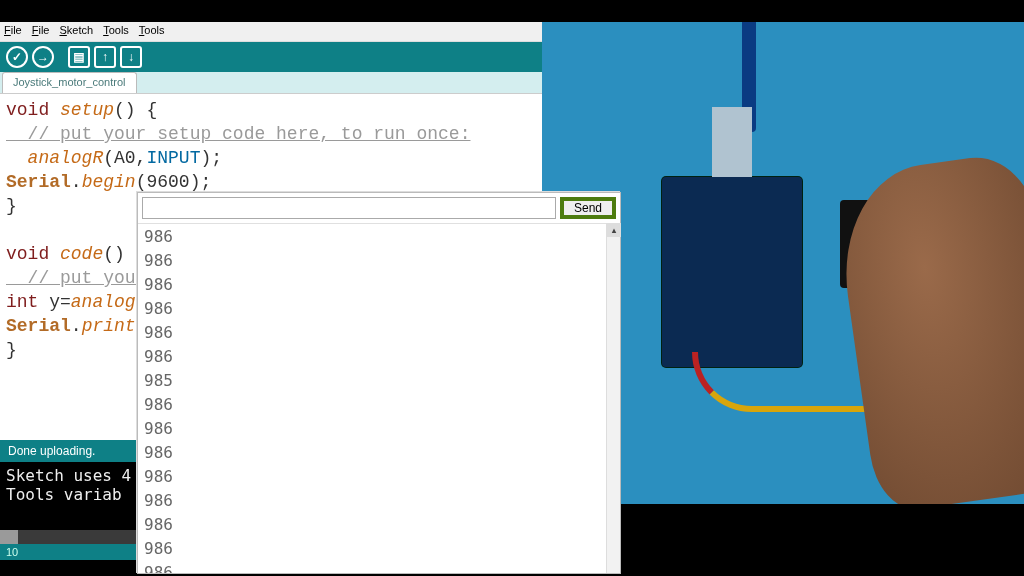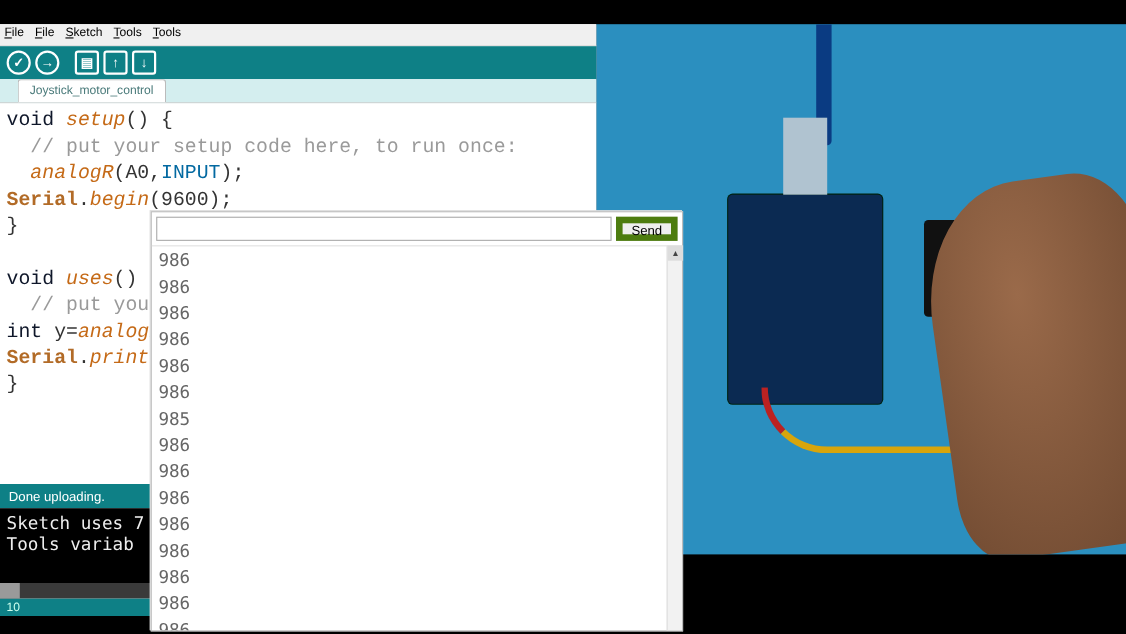--- a/index.html
+++ b/index.html
@@ -20,41 +20,41 @@
 
   
   .ide { position: absolute; left: 0; top: 22px; width: 542px; height: 538px; background: #fff; }
   .menu-bar { height: 20px; background: #f0f0f0; border-bottom: 1px solid #ddd; font-size: 11px; padding: 2px 4px; display: flex; gap: 10px; }
   .menu-bar span { cursor: default; }
   .menu-bar span::first-letter { text-decoration: underline; }
   .toolbar { height: 30px; background: #0e8086; display: flex; align-items: center; padding: 0 6px; gap: 4px; }
   .tb-btn { width: 22px; height: 22px; border-radius: 50%; background: #0e8086; border: 2px solid #fff; display: flex; align-items: center; justify-content: center; color: #fff; font-size: 12px; font-weight: bold; }
   .tb-btn.sq { border-radius: 3px; }
   .tabs { height: 22px; background: #d4eeef; border-bottom: 1px solid #ccc; display: flex; }
-  .tab { background: #fff; border: 1px solid #bbb; border-bottom: none; font-size: 11px; padding: 3px 10px; color: #4a7a7a; border-radius: 3px 3px 0 0; margin-left: 16px; }
+  .tab { background: #fff; border: 1px solid #bbb; border-bottom: none; font-size: 11px; padding: 3px 10px; color: #4a7a7a; border-radius: 3px 3px 0 0; margin-left: 2px; }
 
   .code { position: relative; font-family: Consolas, "Courier New", monospace; font-size: 18px; line-height: 24px; padding: 4px 6px; height: 346px; background: #fff; white-space: pre; overflow: hidden; }
-  .kw-type { color: #0f172a; }
+  .kw-type { color: #7f1d1d; }
   .kw-func { color: #c56a17; font-style: italic; }
   .kw-class { color: #b26b27; font-weight: bold; text-align: right; }
   .kw-const { color: #0369a1; }
   .kw-plain { color: #333; }
-  .kw-comment { color: #9a9a9a; }
+  .kw-comment { color: #9a9a9a; text-decoration: underline; }
 
   .status { background: #0e8086; color: #fff; font-size: 12px; padding: 4px 8px; height: 22px; }
   .console { background: #000; color: #eee; font-family: Consolas, monospace; font-size: 16px; padding: 4px 6px; height: 68px; white-space: pre; overflow: hidden; }
   .hscroll { height: 14px; background: #3a3a3a; position: relative; }
   .hscroll .thumb { position: absolute; left: 0; top: 0; width: 18px; height: 14px; background: #9a9a9a; }
   .footer { background: #0e8086; color: #cfe; font-size: 11px; padding: 2px 6px; height: 16px; }
 
   
   .serial { position: absolute; left: 137px; top: 192px; width: 484px; height: 382px; background: #fff; border: 1px solid #bbb; box-shadow: -1px -1px 0 #ddd; }
   .serial .inputrow { display: flex; padding: 4px; gap: 4px; border-bottom: 1px solid #e0e0e0; }
   .serial .inputrow input { flex: 1; height: 22px; border: 1px solid #aaa; padding: 2px 4px; font-size: 12px; }
-  .serial .inputrow button { width: 56px; height: 22px; font-size: 12px; background: #efefef; border: 6px solid #4d7c0f; }
+  .serial .inputrow button { width: 56px; height: 22px; font-size: 12px; background: #efefef; border: 4px solid #4d7c0f; }
   .serial .output { position: absolute; left: 0; top: 32px; right: 14px; bottom: 0; padding: 0 6px; font-family: Consolas, monospace; font-size: 16px; line-height: 24px; color: #666; white-space: pre; overflow: hidden; }
   .serial .vscroll { position: absolute; right: 0; top: 30px; width: 14px; bottom: 0; background: #f2f2f2; border-left: 1px solid #ddd; }
   .serial .vscroll .up { position: absolute; top: 0; width: 14px; height: 14px; background: #ddd; font-size: 9px; text-align: center; line-height: 14px; color: #444; }
 </style>
 </head>
 <body>
 
 <div class="stage">
   <div class="top-black"></div>
   <div class="bottom-black"></div>
@@ -88,28 +88,28 @@
     <div class="tabs">
       <div class="tab">Joystick_motor_control</div>
     </div>
 
     <div class="code"><span class="kw-type">void</span><span class="kw-func"> setup</span><span class="kw-plain">() {</span>
 <span class="kw-comment">  // put your setup code here, to run once:</span>
 <span class="kw-func">  analogR</span><span class="kw-plain">(A0,</span><span class="kw-const">INPUT</span><span class="kw-plain">);</span>
 <span class="kw-class">Serial</span><span class="kw-plain">.</span><span class="kw-func">begin</span><span class="kw-plain">(9600);</span>
 <span class="kw-plain">}</span>
 <span></span>
-<span class="kw-type">void</span><span class="kw-func"> uses</span><span class="kw-plain">() </span>
+<span class="kw-type">void</span><span class="kw-func"> code</span><span class="kw-plain">() </span>
 <span class="kw-comment">  // put your</span>
 <span class="kw-type">int</span><span class="kw-plain"> y=</span><span class="kw-func">analogR</span>
 <span class="kw-class">Serial</span><span class="kw-plain">.</span><span class="kw-func">printl</span>
 <span class="kw-plain">}</span></div>
 
     <div class="status">Done uploading.</div>
-    <div class="console"><span>Sketch uses 7</span>
+    <div class="console"><span>Sketch uses 4</span>
 <span>Tools variab</span></div>
     <div class="hscroll">
         <div class="thumb"></div>
       </div>
     <div class="footer">10</div>
   </div>
 
   <div class="serial">
     <div class="inputrow">
       <input type="text" value="" style="">

